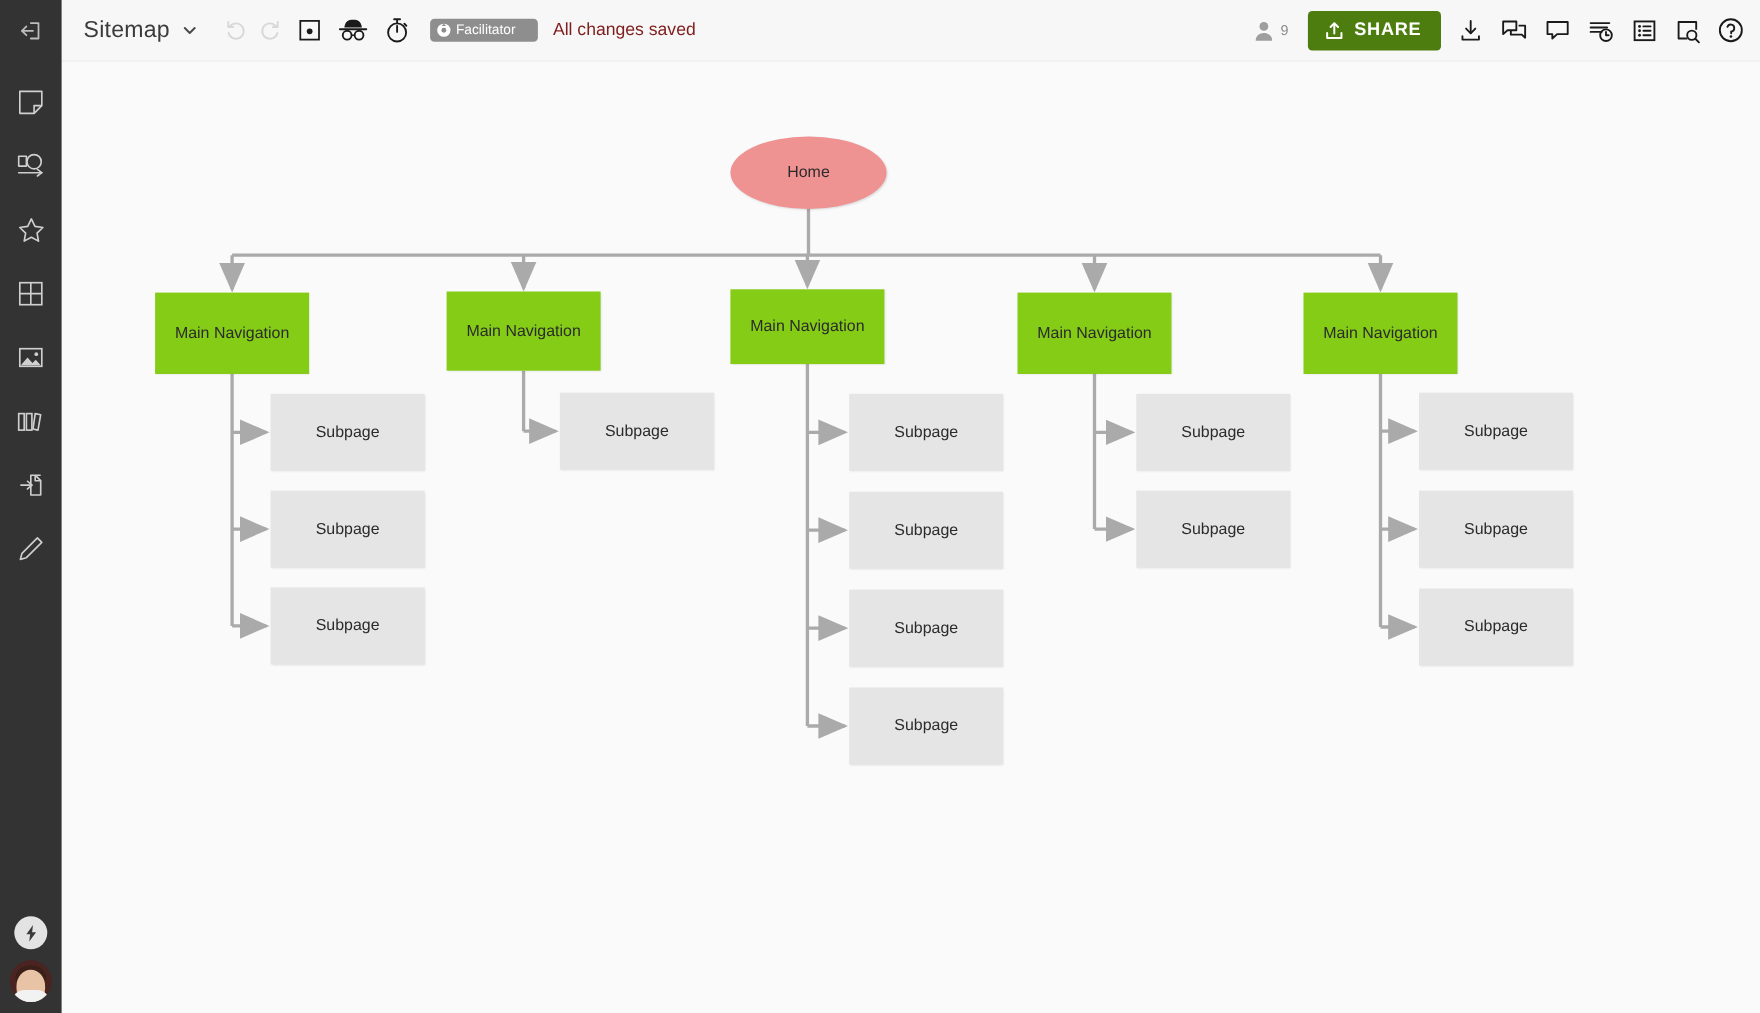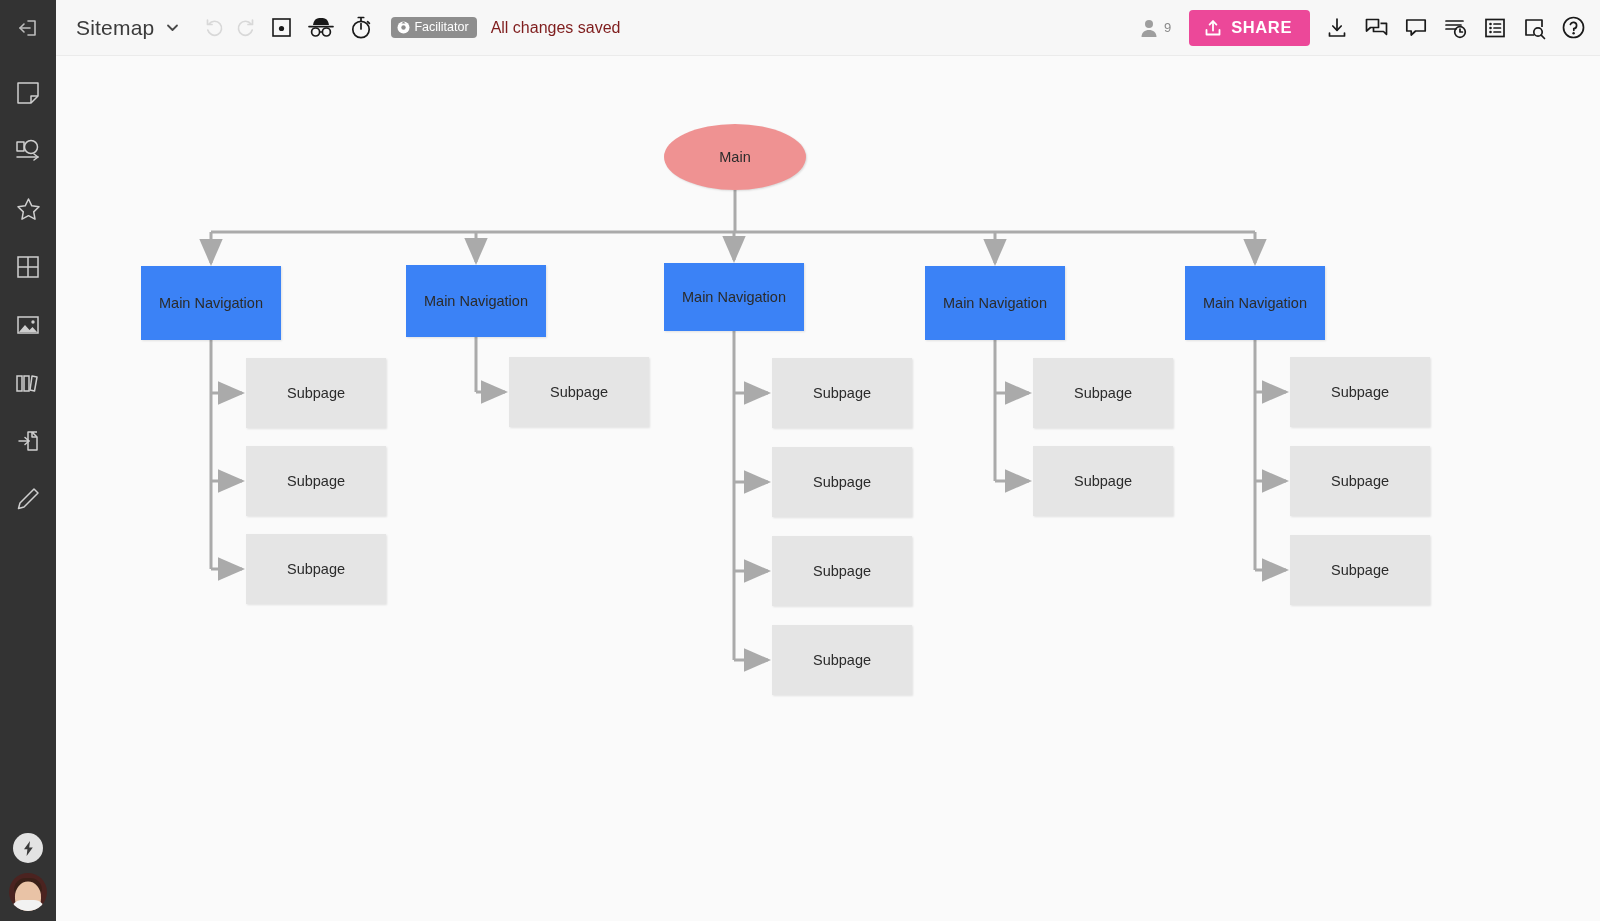--- a/index.html
+++ b/index.html
@@ -74,35 +74,35 @@
     letter-spacing: .2px; cursor: pointer;
   }
   #title-caret { margin-left: 11px; cursor: pointer; display: flex; align-items: center; }
   .tb-icon { margin-left: 14px; cursor: pointer; display: flex; align-items: center; }
   #undo { margin-left: 24px; }
   #redo { margin-left: 10px; }
   .badge-facilitator {
     margin-left: 18px;
     background: #8e8e8e; color: #ffffff;
     font-size: 12.5px; border-radius: 4px;
-    padding: 3px 8px 4px 6px;
+    padding: 3px 20px 4px 6px;
     display: flex; align-items: center; gap: 4px;
     cursor: pointer; white-space: nowrap;
   }
   #save-status {
     margin-left: 14px; font-size: 16px; color: #7f1d1d; white-space: nowrap;
   }
   #topbar-right {
     margin-left: auto; display: flex; align-items: center; padding-right: 14px;
   }
   #people { display: flex; align-items: center; gap: 5px; cursor: pointer; }
   #people-count { font-size: 13px; color: #8a8a8a; }
   #share-btn {
     margin-left: 18px;
-    background: #ec4899; color: #fff;
+    background: #4d7c0f; color: #fff;
     height: 36px; border-radius: 4px; border: none;
     display: flex; align-items: center; gap: 9px;
     padding: 0 18px 0 15px;
     font-size: 16.5px; font-weight: bold; letter-spacing: .6px;
     cursor: pointer; font-family: "Liberation Sans", sans-serif;
   }
   .tbr-icon { margin-left: 15px; cursor: pointer; display: flex; align-items: center; }
 
   
   #canvas {
@@ -118,21 +118,21 @@
     display: flex; align-items: center; justify-content: center;
     font-size: 14.5px; color: #2b2b2b;
     text-align: center; cursor: pointer;
     font-family: "Liberation Sans", sans-serif;
   }
   .node-root {
     background: #ef9292; border-radius: 50%;
     box-shadow: 1px 1px 2px rgba(0,0,0,.13);
   }
   .node-main {
-    background: #3b82f6;
+    background: #84cc16;
     box-shadow: 1px 1px 2px rgba(0,0,0,.10);
   }
   .node-sub {
     background: #e5e5e5;
     box-shadow: 1px 1px 2px rgba(0,0,0,.10);
   }
 </style>
 </head>
 <body>
 
@@ -375,21 +375,21 @@
             <path d="M939 425 H973" marker-end="url(#ar)"></path>
             <path d="M1199 176 V207" marker-end="url(#ar)"></path>
             <path d="M1199 284 V514"></path>
             <path d="M1199 336 H1230" marker-end="url(#ar)"></path>
             <path d="M1199 425 H1230" marker-end="url(#ar)"></path>
             <path d="M1199 514 H1230" marker-end="url(#ar)"></path>
           </g>
       </svg>
       <div id="nodes">
           <div class="node node-root" style="left: 608px; top: 68px; width: 142px; height: 66px;">
-            <span>Main</span>
+            <span>Home</span>
           </div>
           <div class="node node-main" style="left: 85px; top: 210px; width: 140px; height: 74px;">
             <span>Main Navigation</span>
           </div>
           <div class="node node-sub" style="left: 190px; top: 302px; width: 140px; height: 70px;">
             <span>Subpage</span>
           </div>
           <div class="node node-sub" style="left: 190px; top: 390px; width: 140px; height: 70px;">
             <span>Subpage</span>
           </div>

